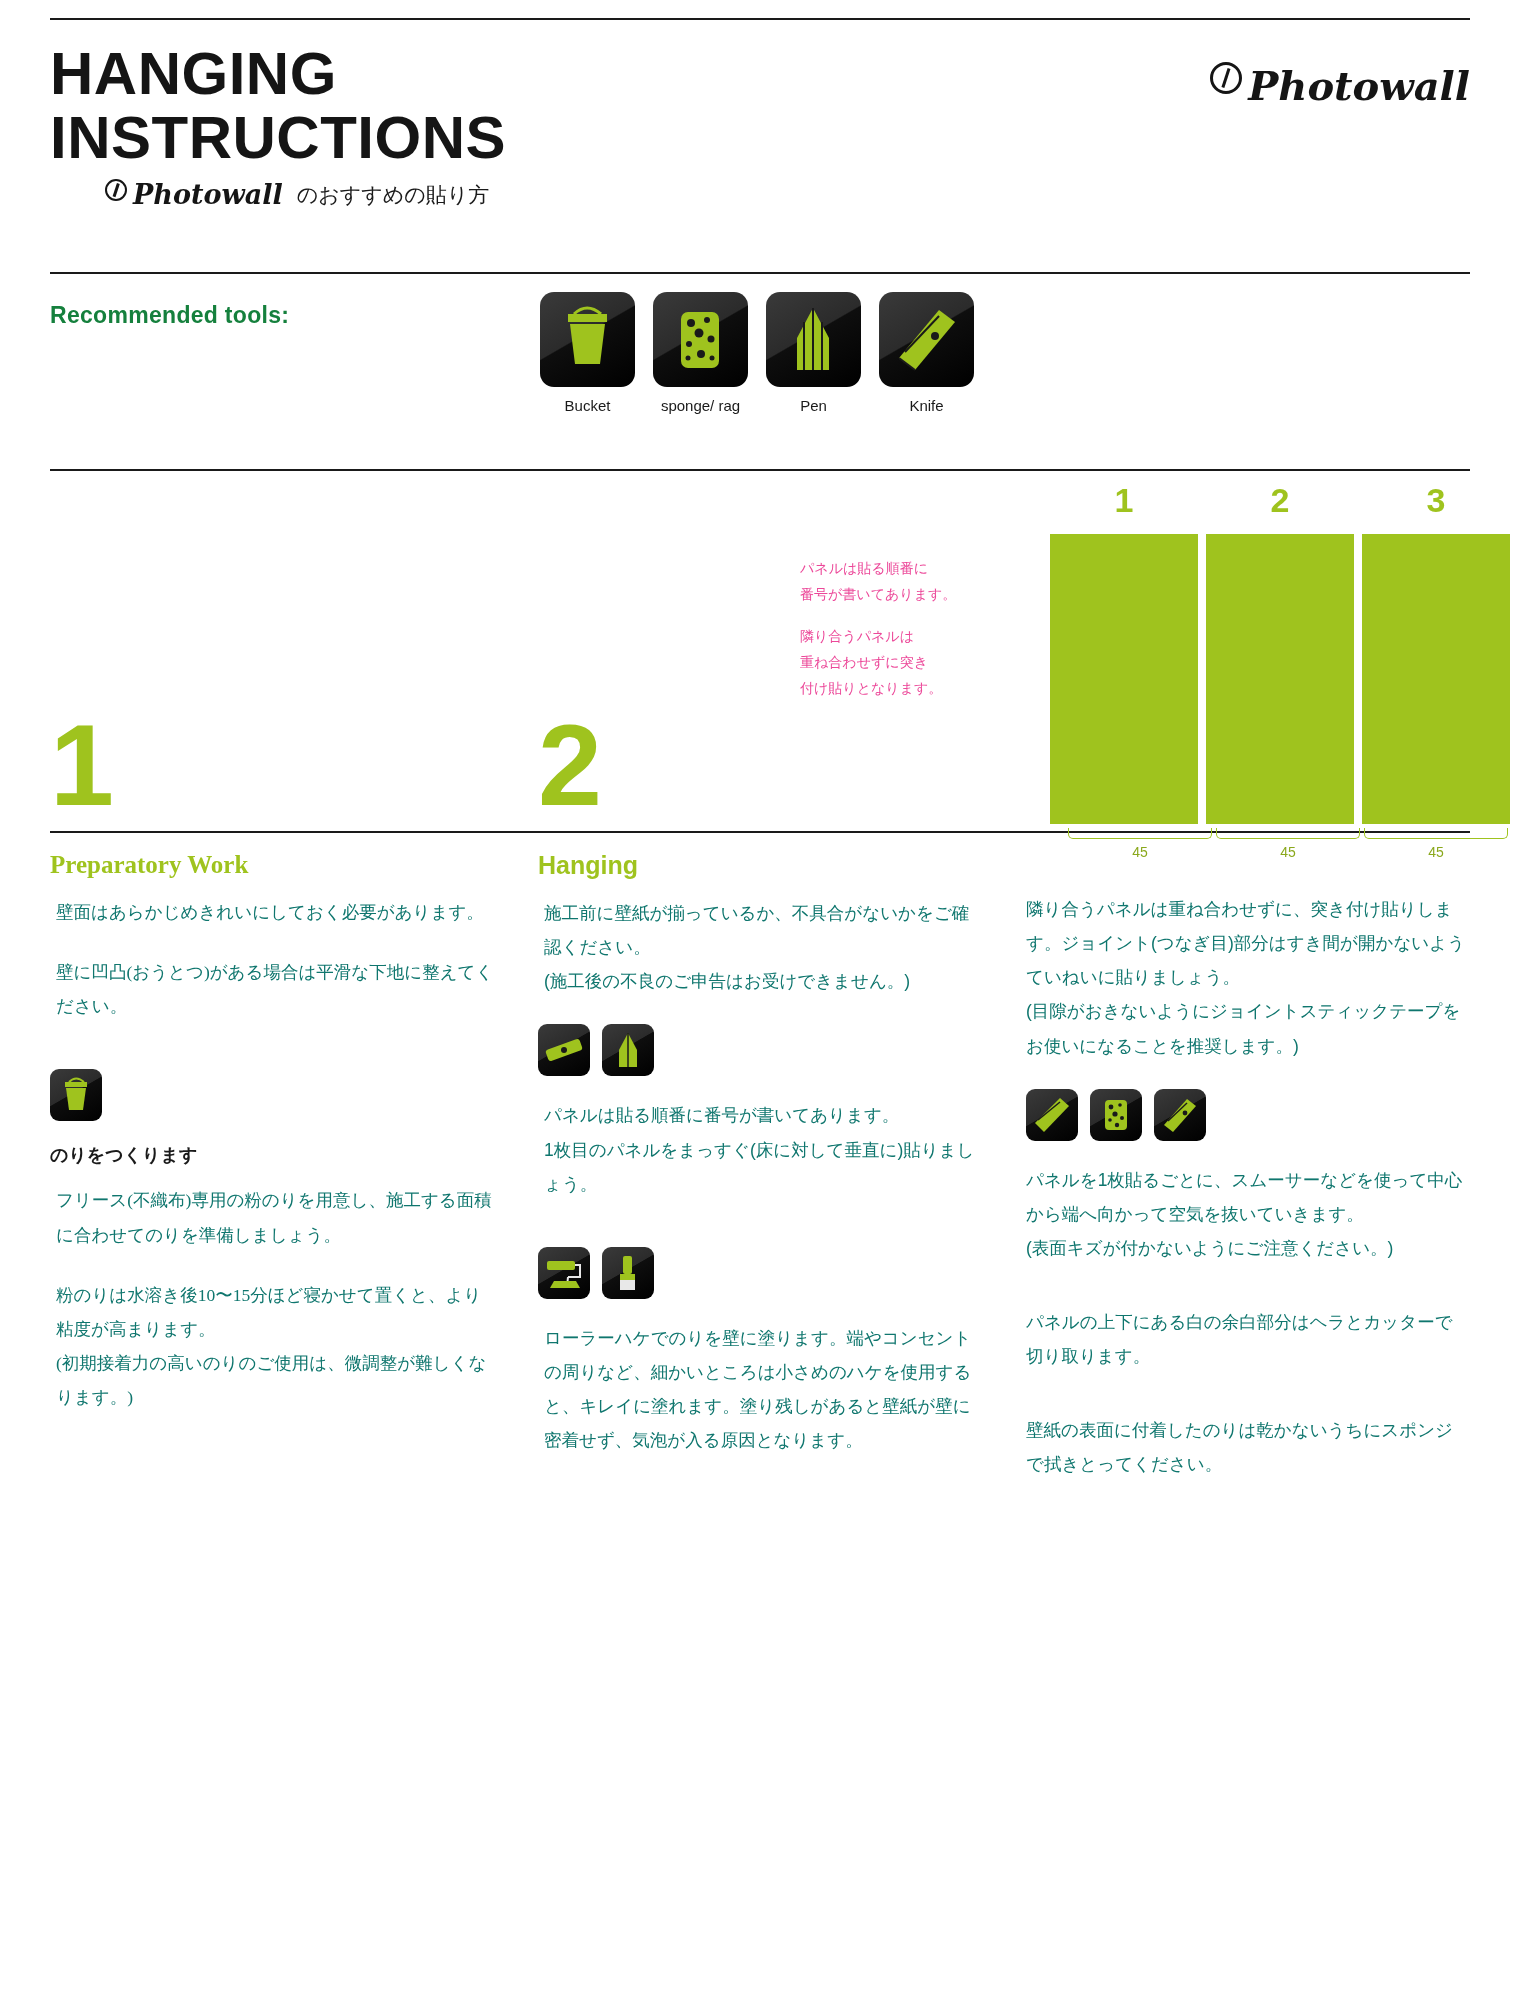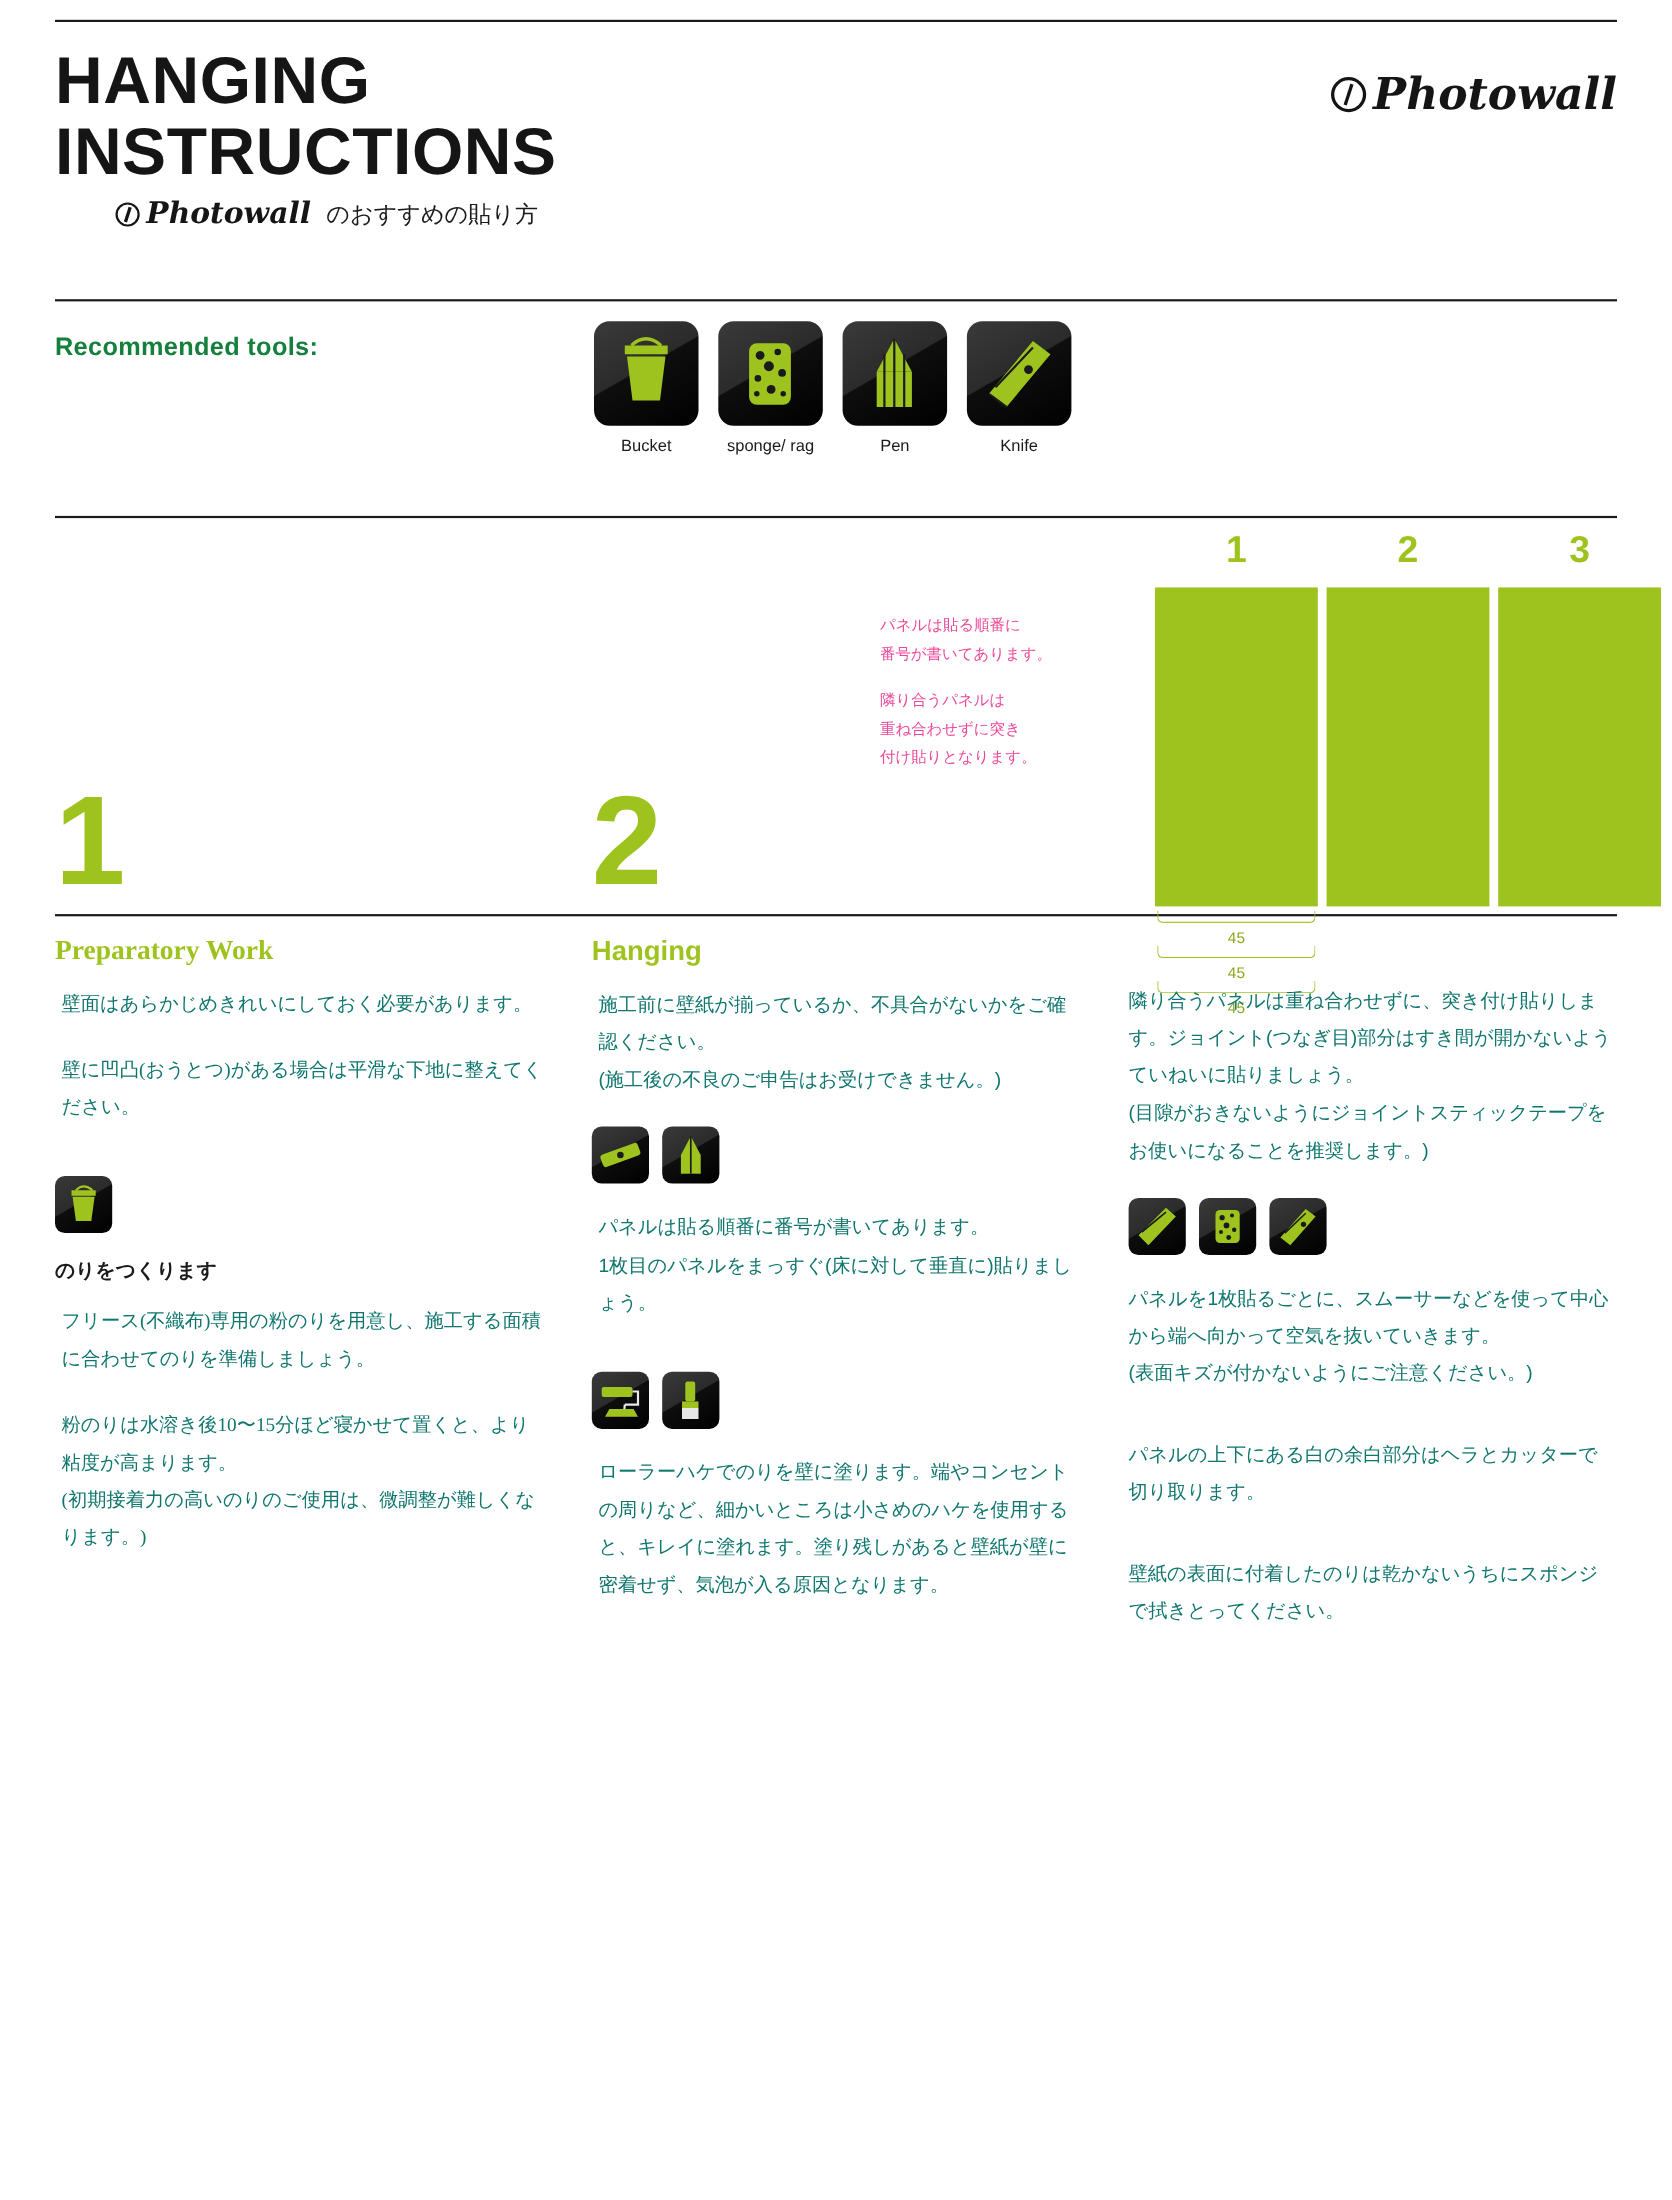--- a/index.html
+++ b/index.html
@@ -49,21 +49,21 @@
     margin-left: 55px;
   }
   .sub-jp {
     font-size: 21px;
     margin-left: 14px;
     color: #1a1a1a;
   }
   
   .logo {
     display: inline-flex;
-    align-items: center;
+    align-items: flex-start;
     font-family: "DejaVu Serif", serif;
     font-style: italic;
     font-weight: bold;
     color: #151515;
     white-space: nowrap;
   }
   .logo .mark {
     display: inline-block;
     border: 3px solid #151515;
     border-radius: 50%;
@@ -181,24 +181,23 @@
     justify-content: space-between;
     width: 460px;
   }
   .panel {
     width: 148px;
     height: 290px;
     background: #9fc31e;
   }
   .panel-measures {
     display: flex;
-    justify-content: center;
+    justify-content: flex-end;
     width: 460px;
     margin-top: 4px;
-    flex-direction: column;
   }
   .measure {
     width: 148px;
     text-align: center;
     font-size: 14px;
     color: #8aa81c;
     position: relative;
     padding-top: 16px;
   }
   .measure::before {

